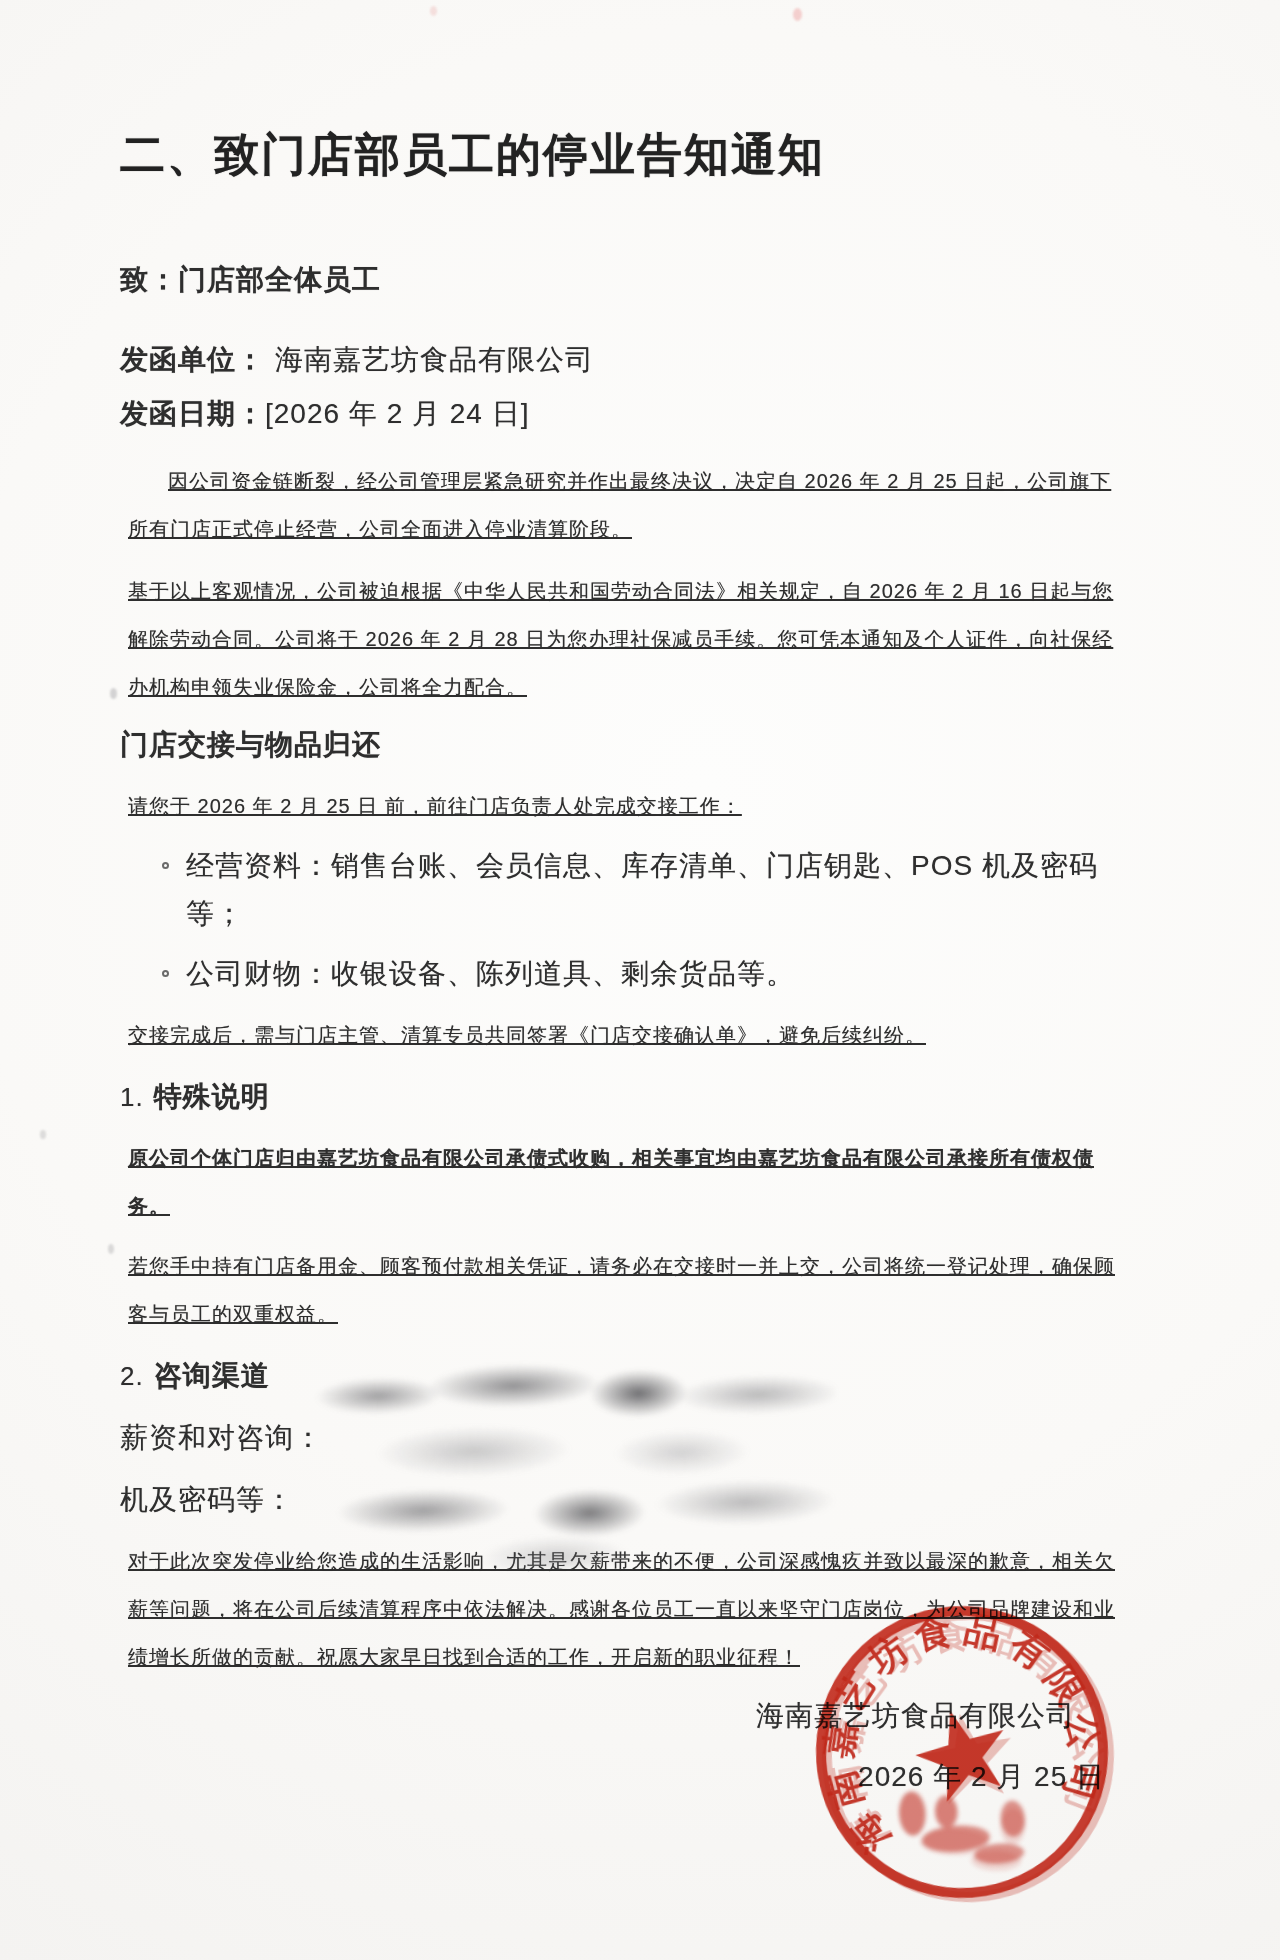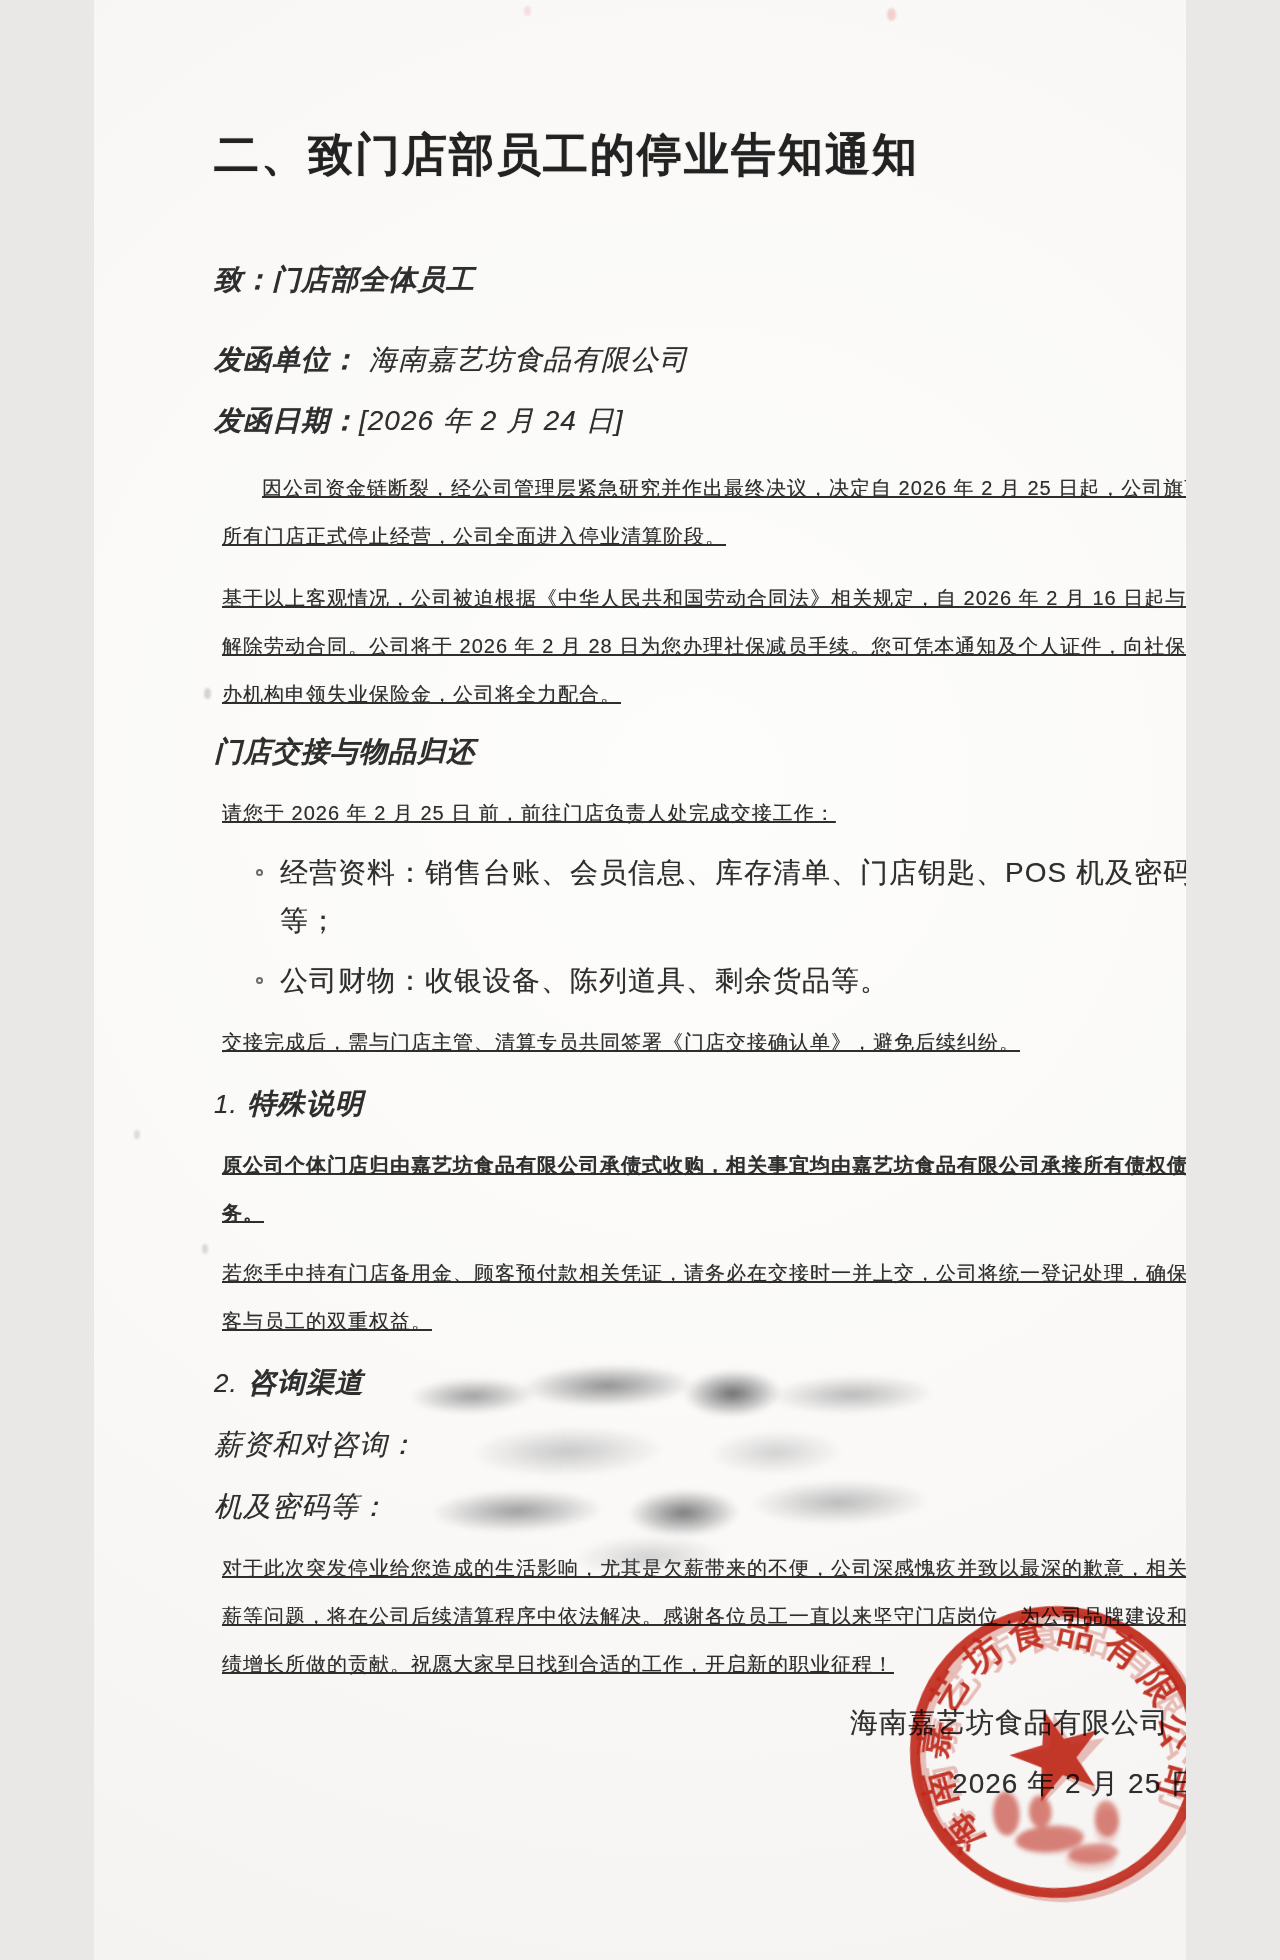--- a/index.html
+++ b/index.html
@@ -1,39 +1,39 @@
 <!DOCTYPE html>
 <html><head>
 <meta charset="utf-8">
 <style>
   html,body{margin:0;padding:0;}
   body{background:#e9e8e6;font-family:"Liberation Sans","DejaVu Sans",sans-serif;}
   .page{
     position:relative;
-    width:1092px;height:1960px;
+    width:1280px;height:1960px;
     margin:0 auto;
     background:radial-gradient(circle at 55% 40%, #fdfdfc 0%, #faf9f7 55%, #f4f3f1 100%);
     overflow:hidden;
     box-sizing:border-box;
     padding:128px 148px 0 120px;
     color:#2e2e2e;
   }
   .doc{width:1012px;}
   .doc *{box-sizing:border-box;}
   h1.title{
     font-size:45px;line-height:54px;margin:0 0 74px 0;
     font-weight:700;letter-spacing:2px;color:#222;
     text-shadow:0 0 1px rgba(20,20,20,.55);
   }
   .ln{font-size:28px;line-height:48px;letter-spacing:1px;
-      text-shadow:0 0 .7px rgba(30,30,30,.45);font-style:italic;}
+      text-shadow:0 0 .7px rgba(30,30,30,.45);}
   .b{font-weight:700;}
   .line-to{margin-top:0;font-weight:700;}
   .line-sender{margin-top:32px;}
-  .line-date{margin-top:13px;}
+  .line-date{margin-top:6px;}
   .val{margin-left:10px;}
   p.para{margin:13px 0 0 8px;font-size:20px;line-height:48px;letter-spacing:1px;
          text-shadow:0 0 .7px rgba(30,30,30,.45);text-decoration:underline;}
   p.first-indent{text-indent:2em;margin-top:19px;}
   p.p2{margin-top:14px;}
   .h-section{margin-top:10px;font-weight:700;}
   .h-num{font-weight:400;font-size:26px;margin-right:10px;}
   ul.handover{list-style:none;margin:0;padding:0;}
   ul.handover li{position:relative;margin:12px 0 0 0;padding-left:66px;
       font-size:28px;line-height:48px;letter-spacing:1px;

